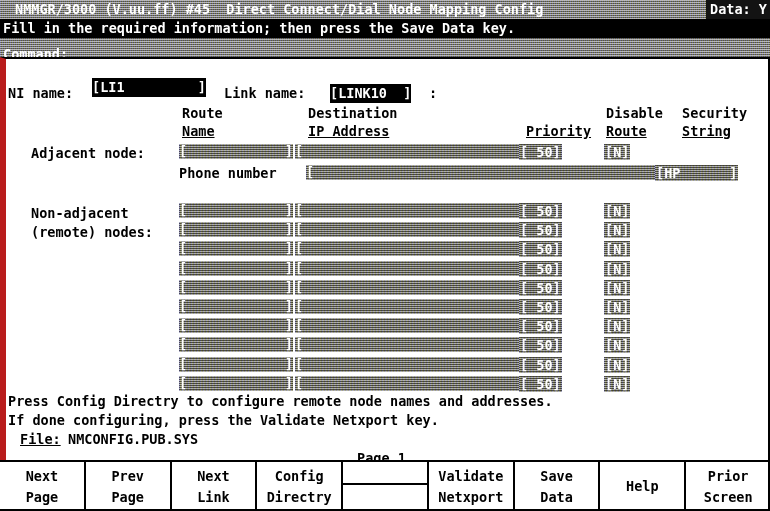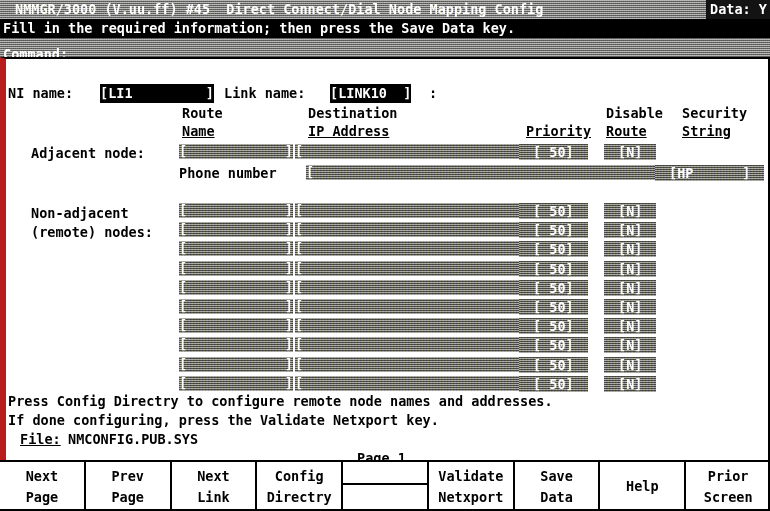--- a/index.html
+++ b/index.html
@@ -122,21 +122,21 @@
   }
 
   
   .cell {
     position: absolute;
     height: 16px;
     display: flex;
     align-items: center;
     white-space: pre;
     color: #ffffff;
-    padding: 0 14px;
+    padding: 0 1px;
     box-sizing: border-box;
   }
 
   
   #fkeys {
     position: absolute;
     left: 0; top: 460px;
     width: 770px; height: 51px;
     box-sizing: border-box;
     border-top: 2px solid #000000;
@@ -191,21 +191,21 @@
 
   <div id="msgline">Fill in the required information; then press the Save Data key.</div>
 
   <div id="cmdline" class="dither">
     <span>Command:</span>
   </div>
 
   <div id="body-frame">
 
     <span class="abs" style="left:2px; top:25px;">NI name:</span>
-    <span class="abs inv" style="left:86px; top:25px;margin-left:8px;">[LI1         ]</span>
+    <span class="abs inv" style="left:86px; top:19px;">[LI1         ]</span>
     <span class="abs" style="left:218px; top:25px;">Link name:</span>
     <span class="abs inv" style="left:324px; top:25px;">[LINK10  ]</span>
     <span class="abs" style="left:423px; top:25px;">:</span>
 
     <span class="abs" style="left:176px; top:45px;">Route</span>
     <span class="abs uline" style="left:176px; top:63px;">Name</span>
 
     <span class="abs" style="left:302px; top:45px;">Destination</span>
     <span class="abs uline" style="left:302px; top:63px;">IP Address</span>
 

